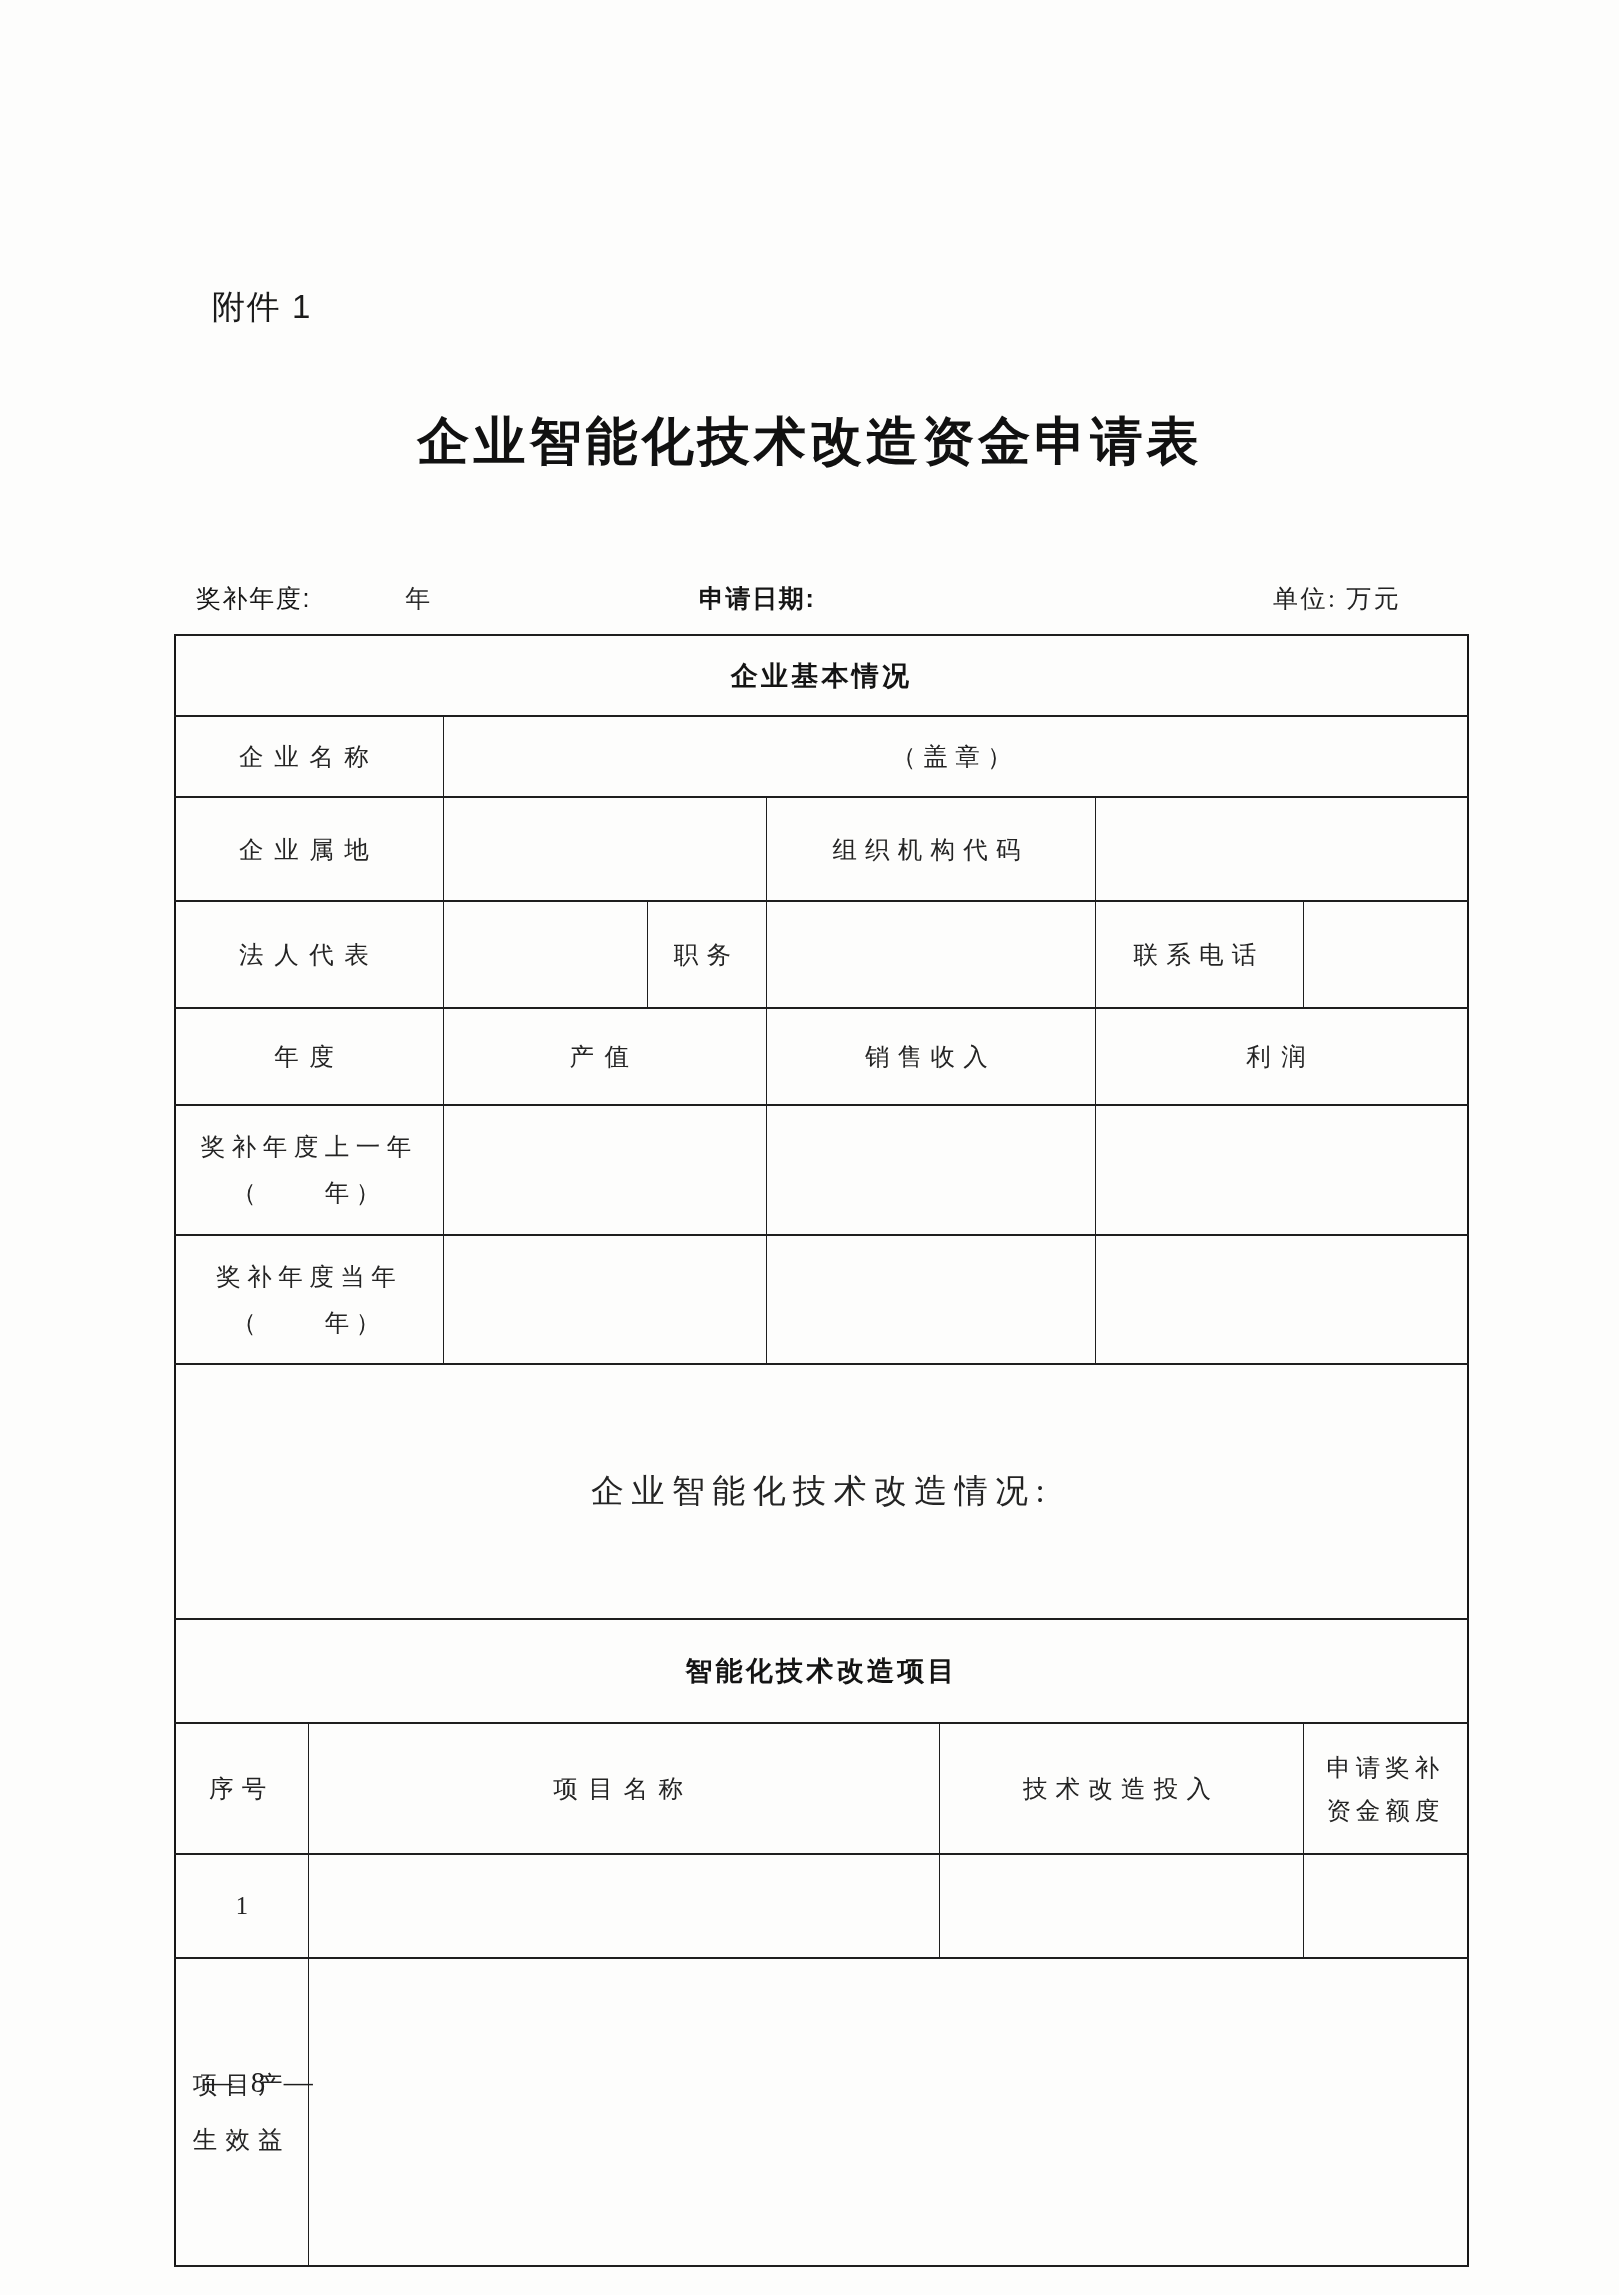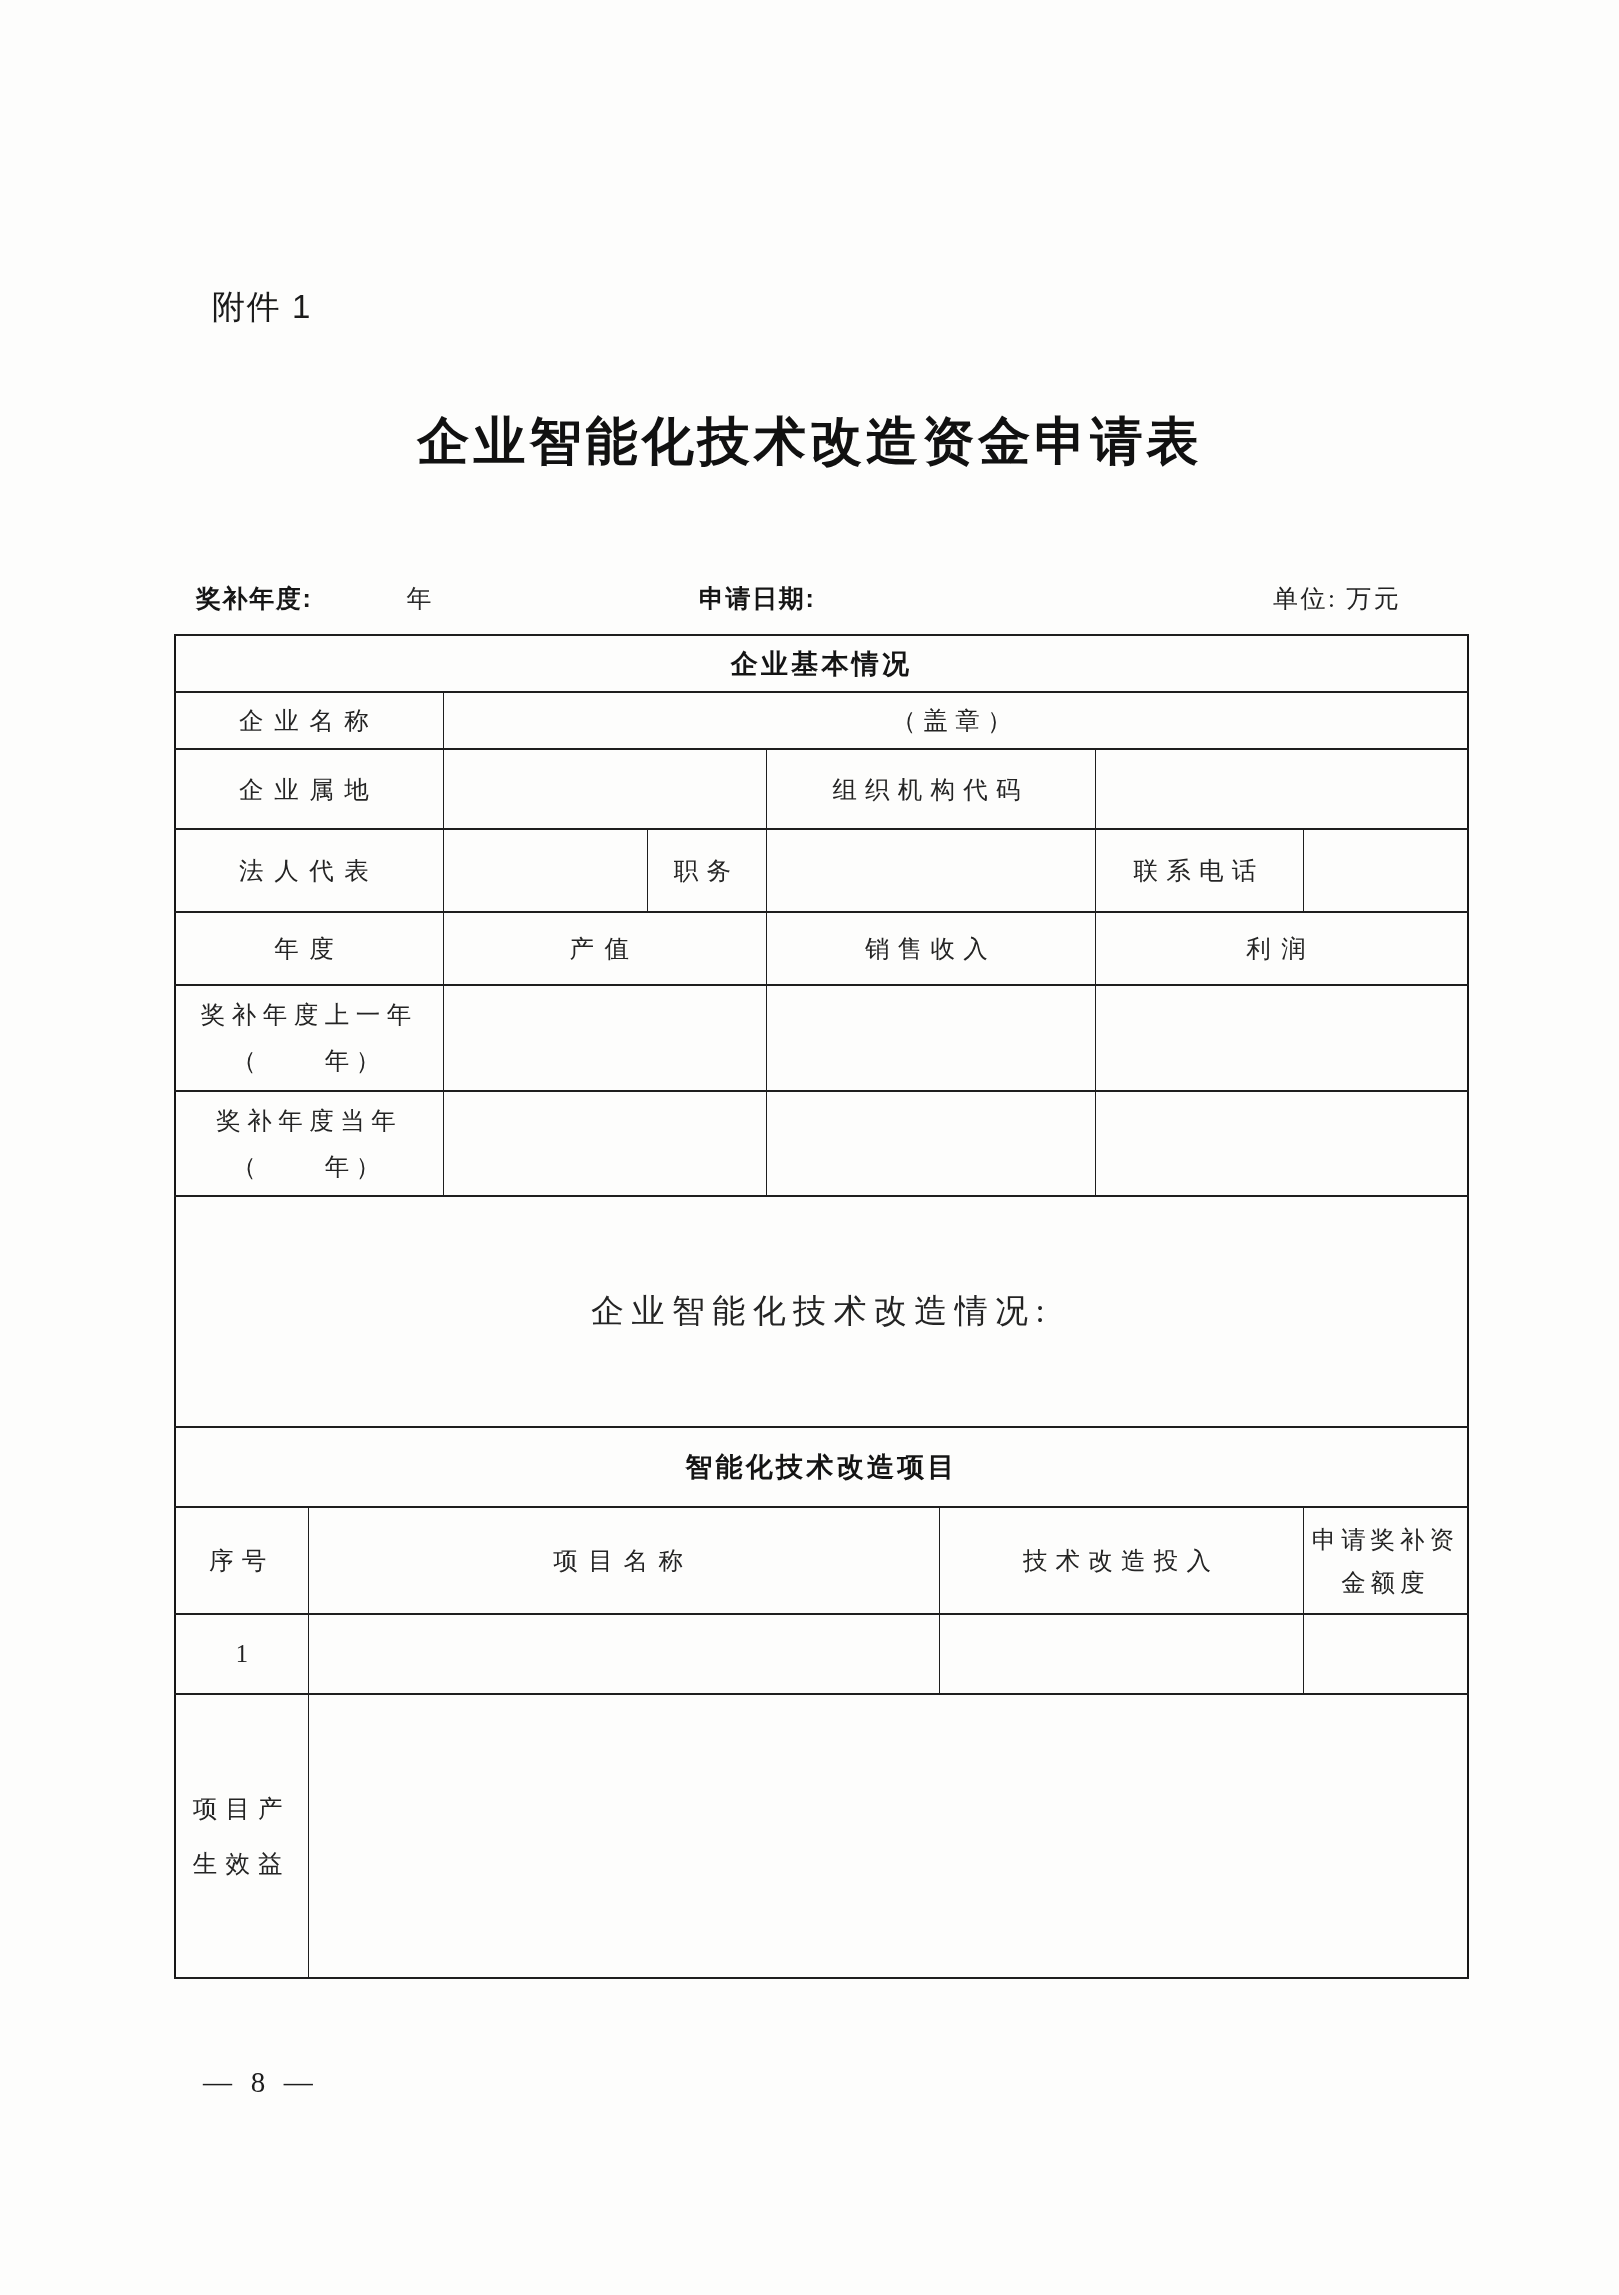--- a/index.html
+++ b/index.html
@@ -43,21 +43,21 @@
     position: absolute;
     left: 0;
     top: 582px;
     width: 1620px;
     height: 41px;
     font-size: 25px;
   }
   .meta .m-award { position: absolute; left: 196px; top: 0; }
   .meta .m-award-label {
     font-family: "Liberation Sans", "DejaVu Sans", sans-serif;
-    font-weight: 700;
+    font-weight: 400;
     letter-spacing: 1.6px;
     color: #161616;
   }
   .meta .m-award-value { margin-left: 88px; letter-spacing: 0.8px; color: #2a2a2a; }
   .meta .m-apply {
     position: absolute; left: 699px; top: 0;
     font-family: "Liberation Sans", "DejaVu Sans", sans-serif;
     font-weight: 600;
     letter-spacing: 1.6px;
     color: #161616;
@@ -76,21 +76,21 @@
     table-layout: fixed;
     font-size: 24.5px;
     color: #242424;
   }
   table.form td {
     border: 1.6px solid #1e1e1e;
     border-top-width: 2.5px;
     border-bottom-width: 2.5px;
     text-align: center;
     vertical-align: middle;
-    padding: 4px;
+    padding: 16px;
     overflow: hidden;
   }
   table.form { border: 2.5px solid #161616; }
   .sec {
     font-family: "Liberation Sans", "DejaVu Sans", sans-serif;
     font-weight: 700;
     font-size: 27px;
     letter-spacing: 3.3px;
     color: #141414;
   }

